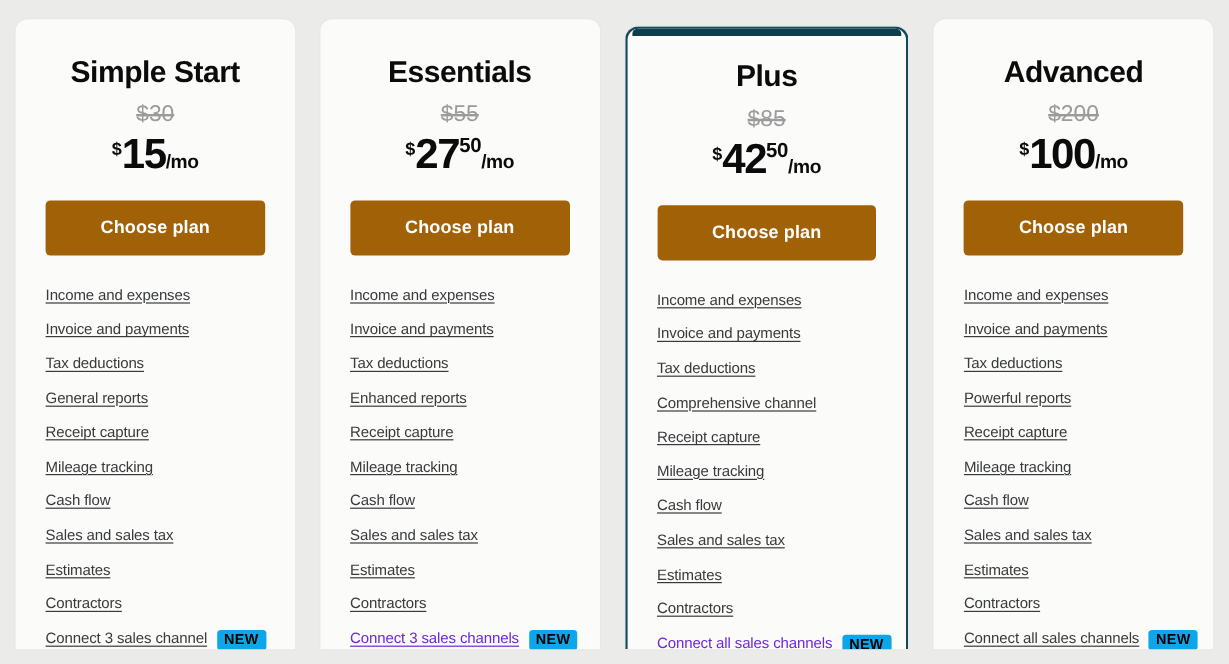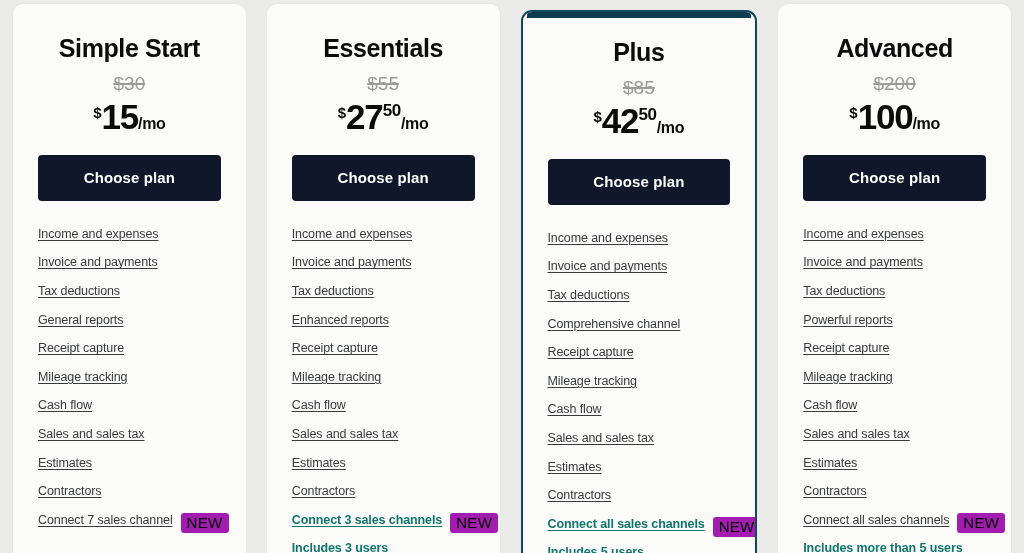--- a/index.html
+++ b/index.html
@@ -10,21 +10,21 @@
     background: #ebebe9;
     font-family: "Liberation Sans", sans-serif;
     -webkit-font-smoothing: antialiased;
   }
   .pricing-grid {
     position: relative;
     width: 1024px;
     height: 553px;
     display: flex;
     gap: 21px;
-    padding: 0 13px;
+    padding: 12px 13px;
     background: #ebebe9;
   }
 
   
   .plan-card {
     position: relative;
     flex: 1 1 0;
     background: #fbfbfa;
     border-radius: 10px 10px 0 0;
     margin-top: 4px;
@@ -100,21 +100,21 @@
     font-weight: 700;
     letter-spacing: -0.3px;
   }
 
   
   .choose-btn {
     display: block;
     width: 100%;
     margin-top: 21px;
     padding: 14px 0 15px;
-    background: #0f172a;
+    background: #a16207;
     color: #ffffff;
     border: none;
     border-radius: 4px;
     font-family: "Liberation Sans", sans-serif;
     font-size: 15px;
     font-weight: 700;
     letter-spacing: 0.1px;
     cursor: pointer;
     text-align: center;
   }
@@ -133,32 +133,32 @@
   .feature-link {
     font-size: 12.5px;
     color: #393a3d;
     text-decoration: underline;
     text-underline-offset: 2px;
     text-decoration-thickness: 1px;
     cursor: pointer;
     letter-spacing: -0.1px;
   }
   .feature-item.bold .feature-link {
-    font-weight: 700;
-    color: #0f766e;
+    font-weight: 400;
+    color: #6d28d9;
   }
   .new-badge {
     display: inline-block;
     margin-left: 8px;
     padding: 2px 6px 3px;
-    background: #a21caf;
+    background: #0ea5e9;
     color: #000000;
     border-radius: 3px;
-    font-size: 15px;
-    font-weight: 400;
+    font-size: 12px;
+    font-weight: 700;
     letter-spacing: 0.3px;
     line-height: 1;
   }
 </style>
 </head>
 <body>
 
 <div class="pricing-grid">
     <div class="plan-card">
       <div class="plan-name">Simple Start</div>
@@ -190,21 +190,21 @@
         <li class="feature-item">
           <span class="feature-link">Sales and sales tax</span>
         </li>
         <li class="feature-item">
           <span class="feature-link">Estimates</span>
         </li>
         <li class="feature-item">
           <span class="feature-link">Contractors</span>
         </li>
         <li class="feature-item">
-          <span class="feature-link">Connect 7 sales channel</span>
+          <span class="feature-link">Connect 3 sales channel</span>
           <span class="new-badge">NEW</span>
         </li>
       </ul>
     </div>
     <div class="plan-card">
       <div class="plan-name">Essentials</div>
       <div class="price-old">$55</div>
       <div class="price-now"><span class="price-currency">$</span><span class="price-amount">27</span><span class="price-cents">50</span><span class="price-period">/mo</span></div>
       <button class="choose-btn">Choose plan</button>
       <ul class="feature-list">

